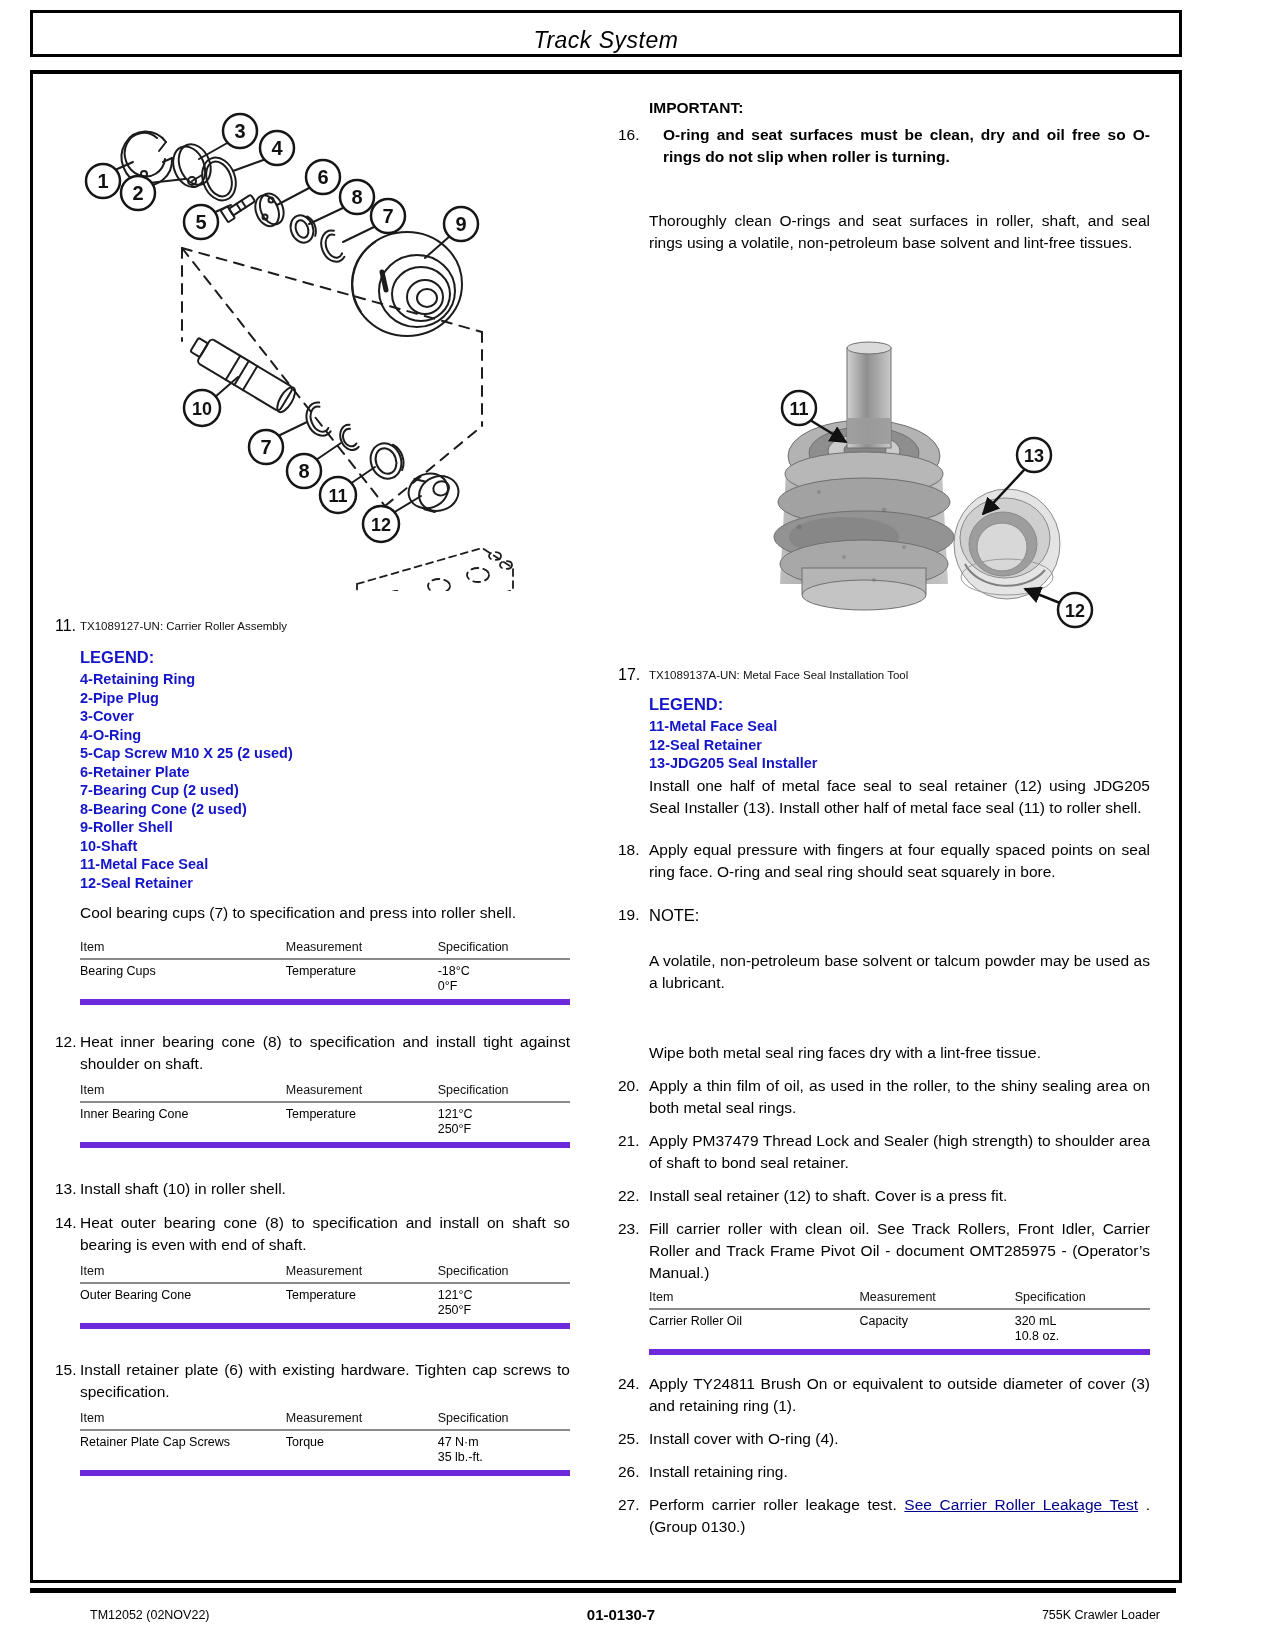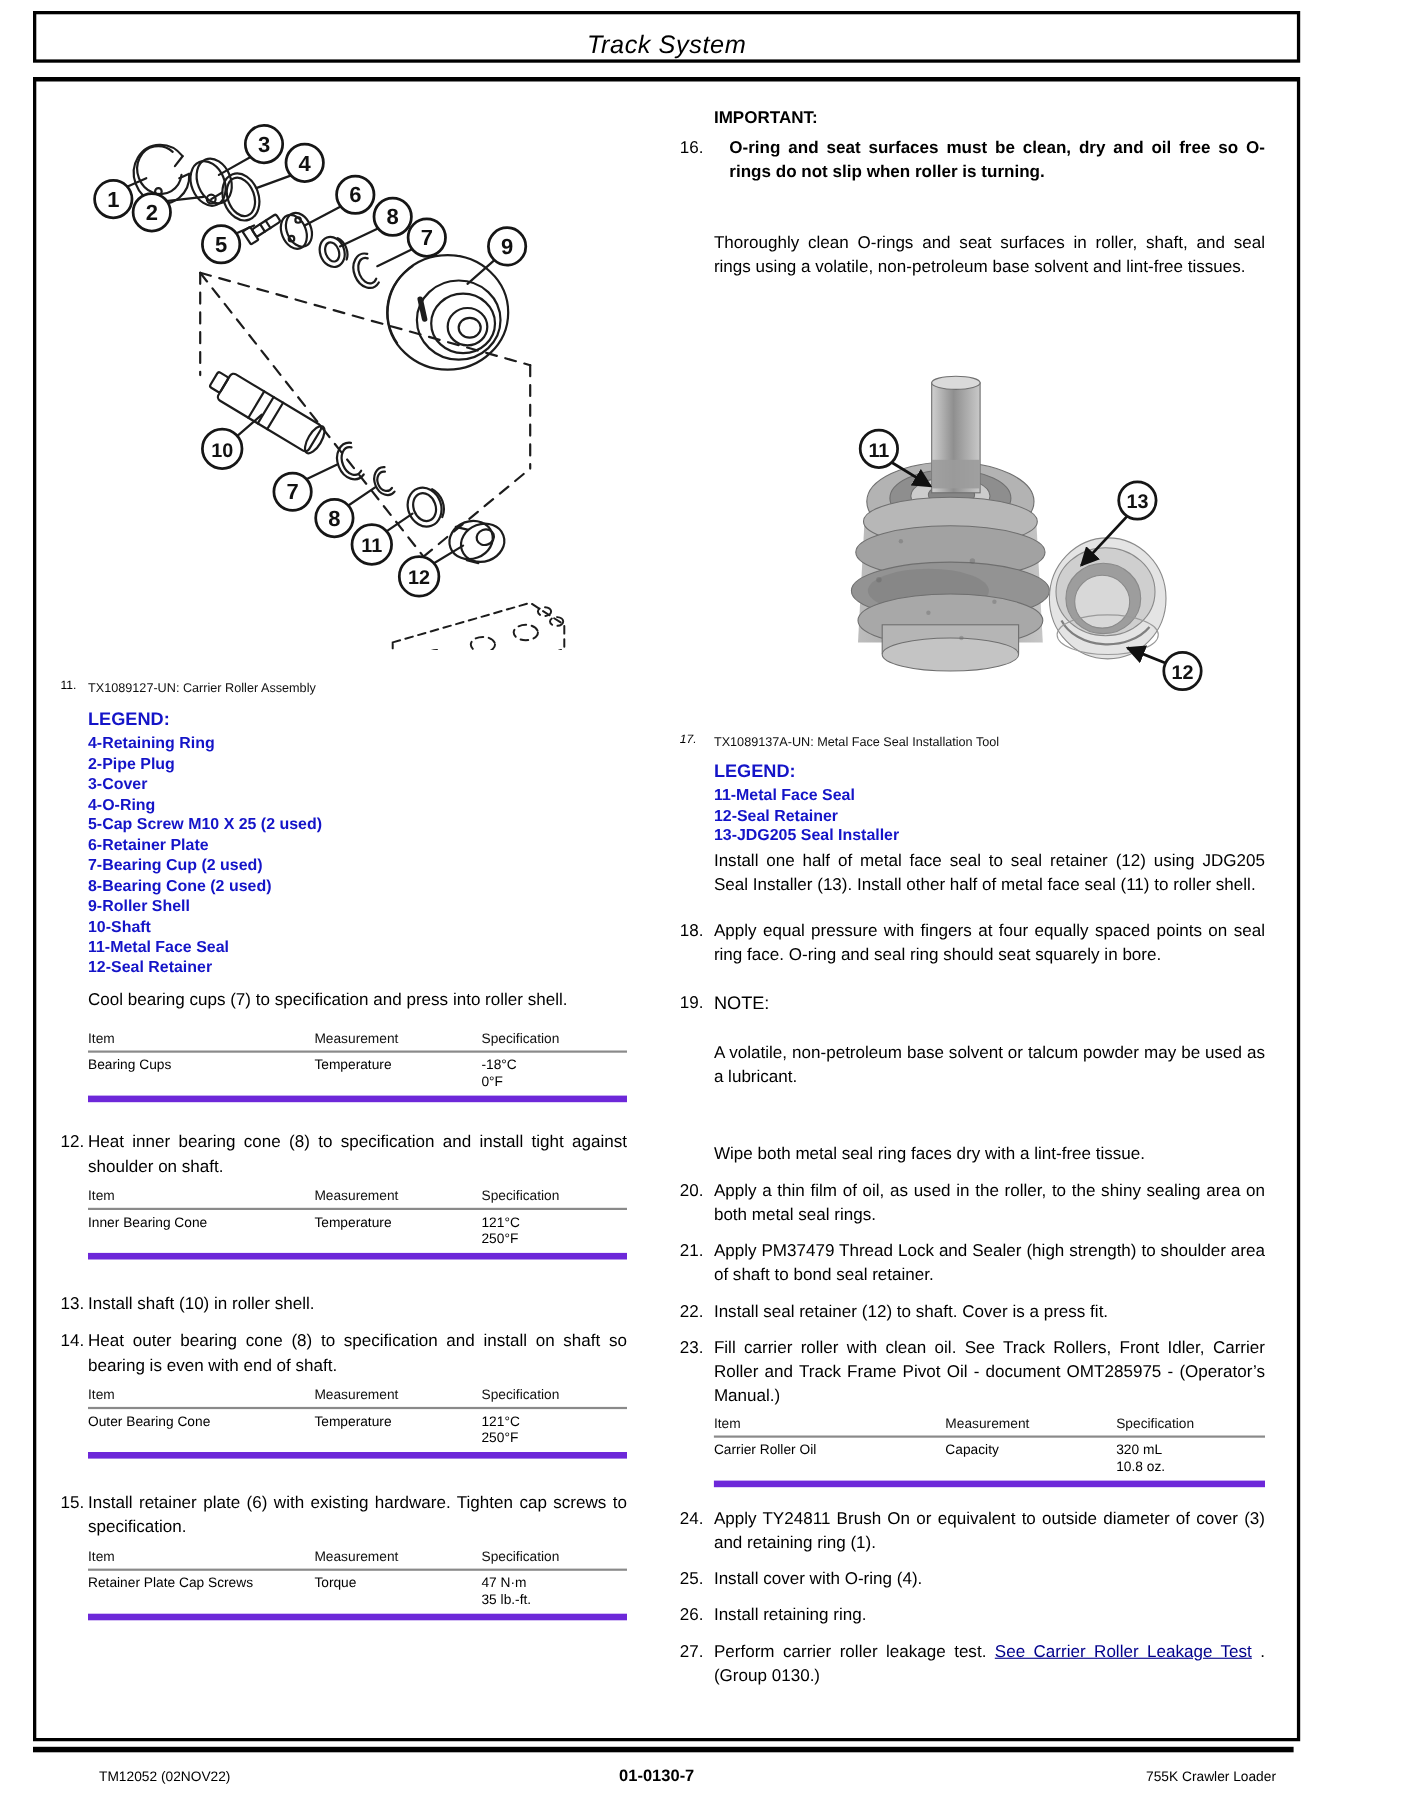--- a/index.html
+++ b/index.html
@@ -15,22 +15,22 @@
   .header-title{font-style:italic;font-size:23px;letter-spacing:.5px;}
   .main-box{
     position:absolute;left:30px;top:70px;width:1146px;height:1506px;
     border:3px solid #000;border-top-width:4px;
   }
   .lcol{position:absolute;left:45px;top:86px;width:525px;}
   .rcol{position:absolute;left:616px;top:97px;width:534px;}
   .diagram{display:block;}
   .photo{display:block;margin-left:118px;}
   .fig-cap-row{display:flex;align-items:flex-start;margin-top:26px;}
-  .fig-num{flex:0 0 25px;margin-left:10px;font-size:11px;}
-  .rcol .fig-num{flex:0 0 31px;margin-left:2px;font-style:italic;}
+  .fig-num{flex:0 0 25px;margin-left:10px;font-size:16px;}
+  .rcol .fig-num{flex:0 0 31px;margin-left:2px;}
   .fig-cap{font-size:11.5px;padding-top:3px;color:#111;}
   .legend{margin-left:35px;margin-top:12px;color:#1414c8;font-weight:bold;}
   .rcol .legend{margin-left:33px;margin-top:10px;}
   .legend-title{font-size:16.5px;line-height:20px;margin-bottom:3px;}
   .legend-item{font-size:14.5px;line-height:18.5px;}
   .para{margin-left:35px;margin-top:10px;line-height:22px;text-align:justify;}
   .rcol .para{margin-left:33px;}
   .step{display:flex;align-items:flex-start;margin-top:26px;line-height:22px;}
   .step-num{flex:0 0 25px;margin-left:10px;}
   .rcol .step-num{flex:0 0 31px;margin-left:2px;}
@@ -47,21 +47,21 @@
   .gap-l{margin-top:30px;}
   .para16{margin-top:42px;}
   .photo-wrap{margin-top:78px;}
   .note-para1{margin-top:24px;}
   .note-para2{margin-top:48px;}
   .rstep{margin-top:11px;}
   .step24{margin-top:18px;}
   a.link{color:#00008b;text-decoration:underline;cursor:pointer;}
   .footer-rule{position:absolute;left:30px;top:1588px;width:1146px;height:5px;background:#000;}
   .footer-left{position:absolute;left:90px;top:1608px;font-size:12.5px;}
-  .footer-center{position:absolute;left:24px;top:1606px;width:1146px;text-align:center;font-size:15px;font-weight:bold;}
+  .footer-center{position:absolute;left:48px;top:1606px;width:1146px;text-align:center;font-size:15px;font-weight:bold;}
   .footer-right{position:absolute;left:985px;top:1608px;width:175px;text-align:right;font-size:12.5px;}
   .co{fill:#fff;stroke:#161616;stroke-width:2.5px;}
   .co-txt{font-family:"Liberation Sans",sans-serif;font-weight:bold;font-size:20px;fill:#111;text-anchor:middle;}
   .co-txt-sm{font-family:"Liberation Sans",sans-serif;font-weight:bold;font-size:18px;fill:#111;text-anchor:middle;}
 </style>
 </head>
 <body>
 
 <div class="header-box">
   <span class="header-title">Track System</span>

